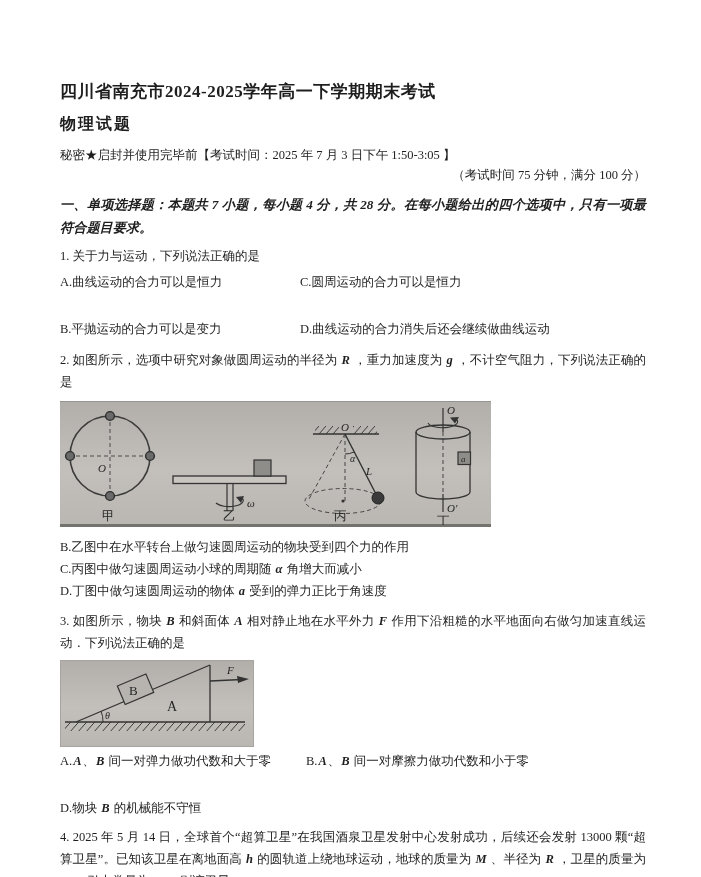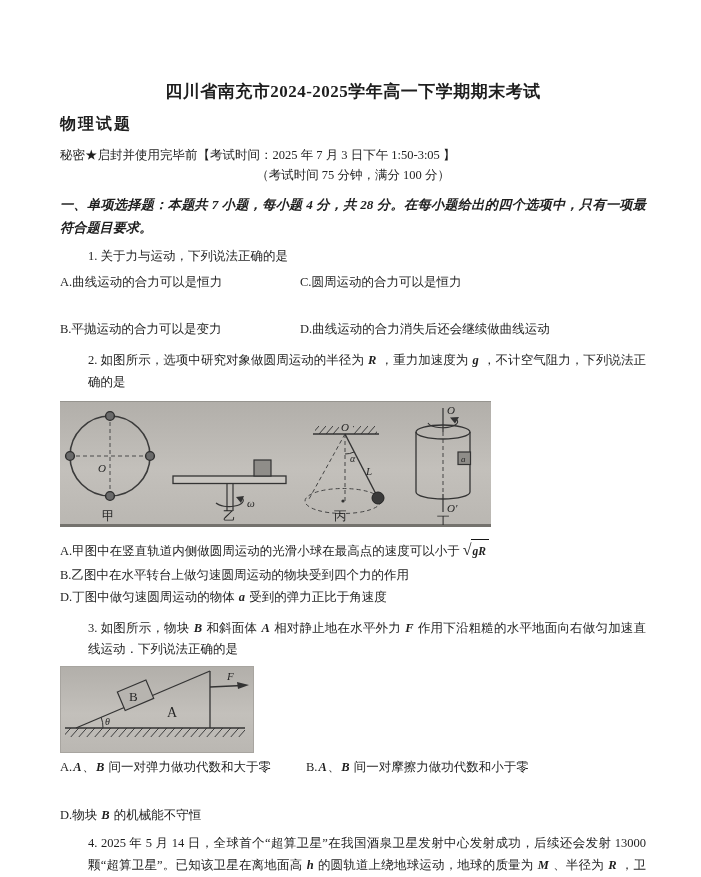--- a/index.html
+++ b/index.html
@@ -4,32 +4,32 @@
 <style>
   * { margin:0; padding:0; box-sizing:border-box; }
   html,body { background:#ffffff; }
   body {
     width:701px; height:877px; overflow:hidden; position:relative;
     font-family:"Liberation Serif","DejaVu Serif",serif;
     color:#1e1e1e;
   }
   .page { padding:80px 55px 0 60px; }
   .title {
-    text-align:center; font-size:17px; font-weight:bold; letter-spacing:.5px;
+    text-align:left; font-size:17px; font-weight:bold; letter-spacing:.5px;
   }
   .subtitle {
     text-align:left; font-size:16px; font-weight:bold; margin-top:11px; letter-spacing:2px;
   }
   .meta-line { font-size:12.5px; margin-top:12px; }
   .meta-line .bracket { font-weight:normal; }
-  .duration-line { text-align:center; font-size:12.5px; margin-top:3px; }
+  .duration-line { text-align:right; font-size:12.5px; margin-top:3px; }
   .section-heading {
     font-size:13.2px; font-weight:bold; line-height:1.75; margin-top:9px; text-align:justify;font-style:italic;
   }
-  .stem { font-size:12.5px; line-height:1.75; text-align:justify;margin-left:28px; }
+  .stem { font-size:12.5px; line-height:1.75; text-align:justify; }
   .q { margin-top:7px; }
   .opts2col {
     display:grid; grid-template-columns:212px 1fr; row-gap:5px;
     font-size:12.5px; margin-top:5px; line-height:1.55;gap:28px;
   }
   .opts2col > div { white-space:nowrap; }
   .optline { font-size:12.5px; line-height:1.78; white-space:nowrap; }
   .vars i { font-style:italic; font-weight:600; padding:0 1px; font-family:"Liberation Serif",serif; }
   .photo {
     background:linear-gradient(180deg,#b2afaa 0%,#c3c0bb 55%,#bab7b2 100%);
@@ -148,24 +148,22 @@
           <rect x="398" y="50" width="12.5" height="12.5" fill="#8f8d89" stroke="#333" stroke-width="1.2"></rect>
           <text x="401" y="60" font-size="9" class="svg-var">a</text>
           <line x1="383" y1="92" x2="383" y2="110" stroke="#333" stroke-width="1.2"></line>
           <text x="387" y="110" font-size="11" class="svg-var">O′</text>
           <text x="377" y="122.5" font-size="12.5">丁</text>
         </g>
       </svg>
     </div>
 
     <div class="q2opts">
-      <div class="optline">
-        <span>A.</span><span class="vars">甲图中在竖直轨道内侧做圆周运动的光滑小球在最高点的速度可以小于</span><span class="sqrt"><span class="rad">√</span><span class="body">gR</span></span>
-      </div>
       <div class="optline"><span>B.</span><span class="vars">乙图中在水平转台上做匀速圆周运动的物块受到四个力的作用</span></div>
+      <div class="optline"><span>C.</span><span class="vars">丙图中做匀速圆周运动小球的周期随 <i>α</i> 角增大而减小</span></div>
       <div class="optline"><span>D.</span><span class="vars">丁图中做匀速圆周运动的物体 <i>a</i> 受到的弹力正比于角速度</span></div>
     </div>
   </div>
 
   <div class="q" style="margin-top:9px;">
     <div class="stem">
       <span>3.</span>
       <span class="vars">如图所示，物块 <i>B</i> 和斜面体 <i>A</i> 相对静止地在水平外力 <i>F</i> 作用下沿粗糙的水平地面向右做匀加速直线运动．下列说法正确的是</span>
     </div>
 

